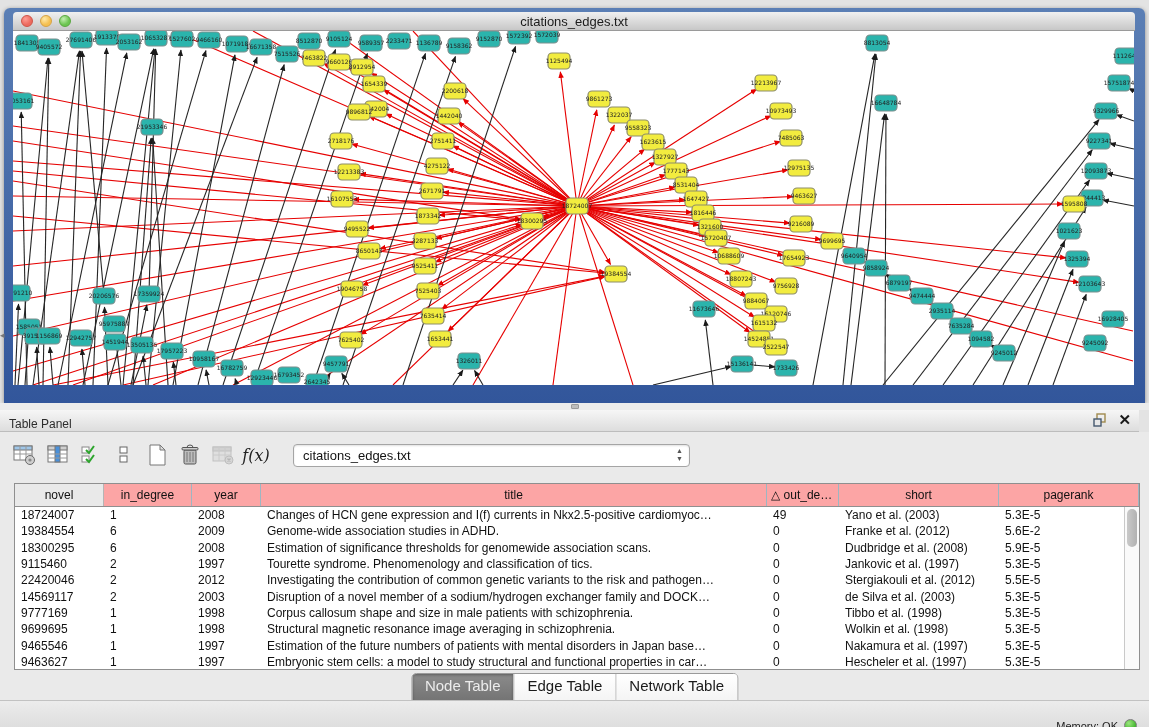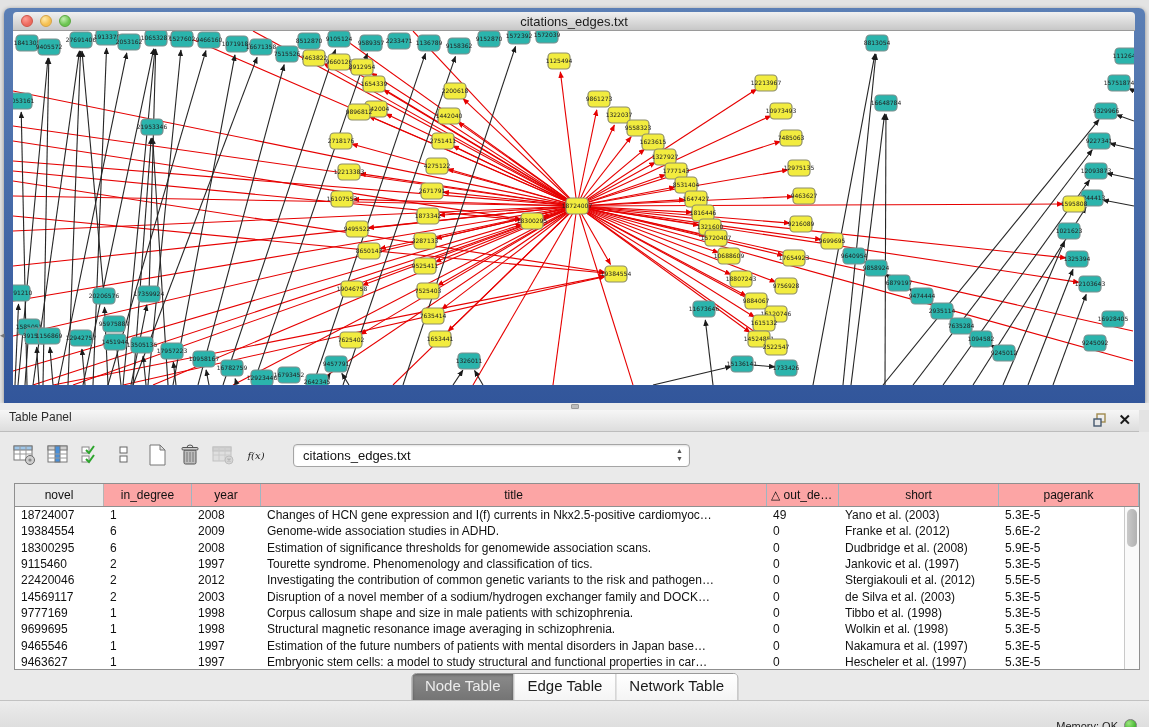--- a/index.html
+++ b/index.html
@@ -29,32 +29,32 @@
   .nlabel { font-size:6px; fill:#222; text-anchor:middle; font-family:"DejaVu Sans",sans-serif; }
 
   
   .splitter { position:absolute; left:0; top:403px; width:1149px; height:7px; background:#ececec; }
   .splitter .grip { position:absolute; left:571px; top:1px; width:8px; height:5px;
     background:#bdbdbd; border:1px solid #9a9a9a; border-radius:1px; }
 
   
   .panel-header { position:absolute; left:0; top:410px; width:1139px; height:22px;
     background:linear-gradient(#f6f6f6,#ddd); border-bottom:1px solid #bdbdbd;
-    display:flex; align-items:flex-start; }
+    display:flex; align-items:flex-end; }
   .panel-title { font-size:12px; color:#2c2c2c; padding-left:9px; }
   .panel-header-icons { position:absolute; right:8px; top:2px; display:flex; gap:10px; align-items:center; }
   .float-btn svg { display:block; }
   .close-btn { font-size:15px; font-weight:bold; color:#1a1a1a; line-height:16px; cursor:default; }
 
   .panel-body { position:absolute; left:0; top:432px; width:1149px; height:268px; background:#eaeaea; }
 
   .toolbar { position:absolute; left:0; top:8px; width:1149px; height:30px; display:flex; align-items:center; }
   .tb-icon { width:26px; height:24px; display:flex; align-items:center; justify-content:center; margin-left:7px; }
   .tb-icon.first { margin-left:12px; }
-  .fx { font-family:"DejaVu Serif",serif; font-style:italic; font-size:10px; color:#222; }
+  .fx { font-family:"DejaVu Serif",serif; font-style:italic; font-size:16px; color:#222; }
   .dropdown { margin-left:24px; width:397px; height:23px; background:#fff; border:1px solid #a5a5a5;
     border-radius:4px; display:flex; align-items:center; position:relative;
     box-shadow:inset 0 1px 2px rgba(0,0,0,.12); }
   .dropdown .val { font-size:13px; color:#111; padding-left:9px; flex:1; }
   .dropdown .steppers { position:absolute; right:6px; top:2px; display:flex; flex-direction:column;
     align-items:center; line-height:8px; font-size:7px; color:#555; }
 
   
   .dtable { position:absolute; left:14px; top:51px; width:1126px; height:187px;
     background:#fff; border:1px solid #8f8f8f; }

